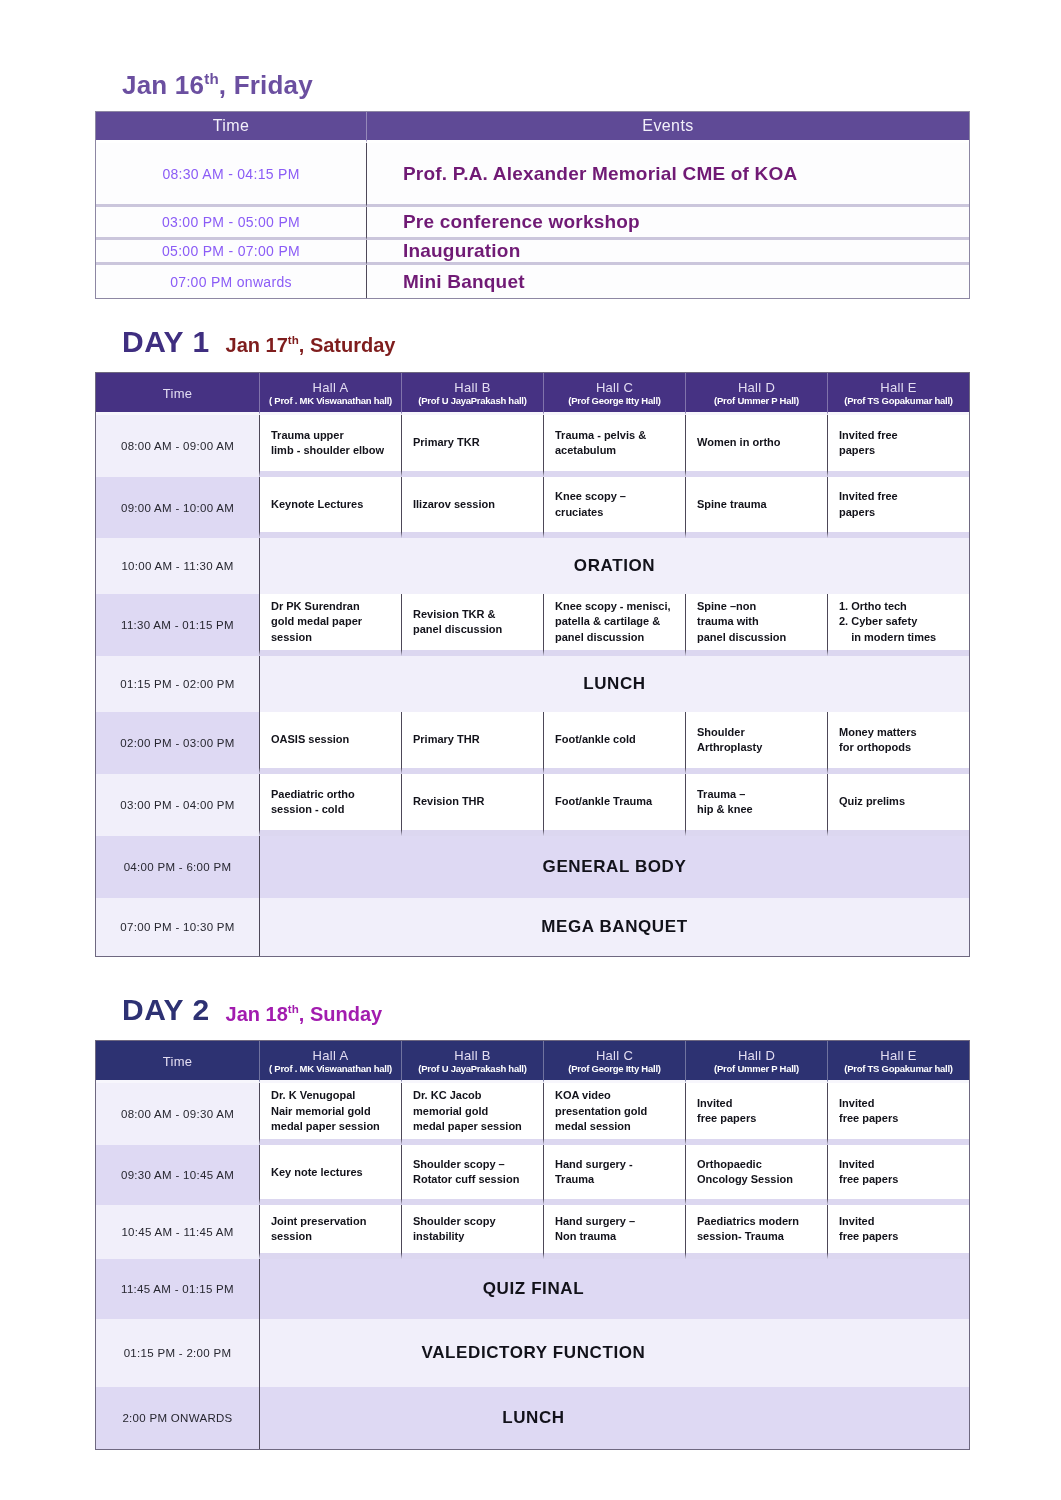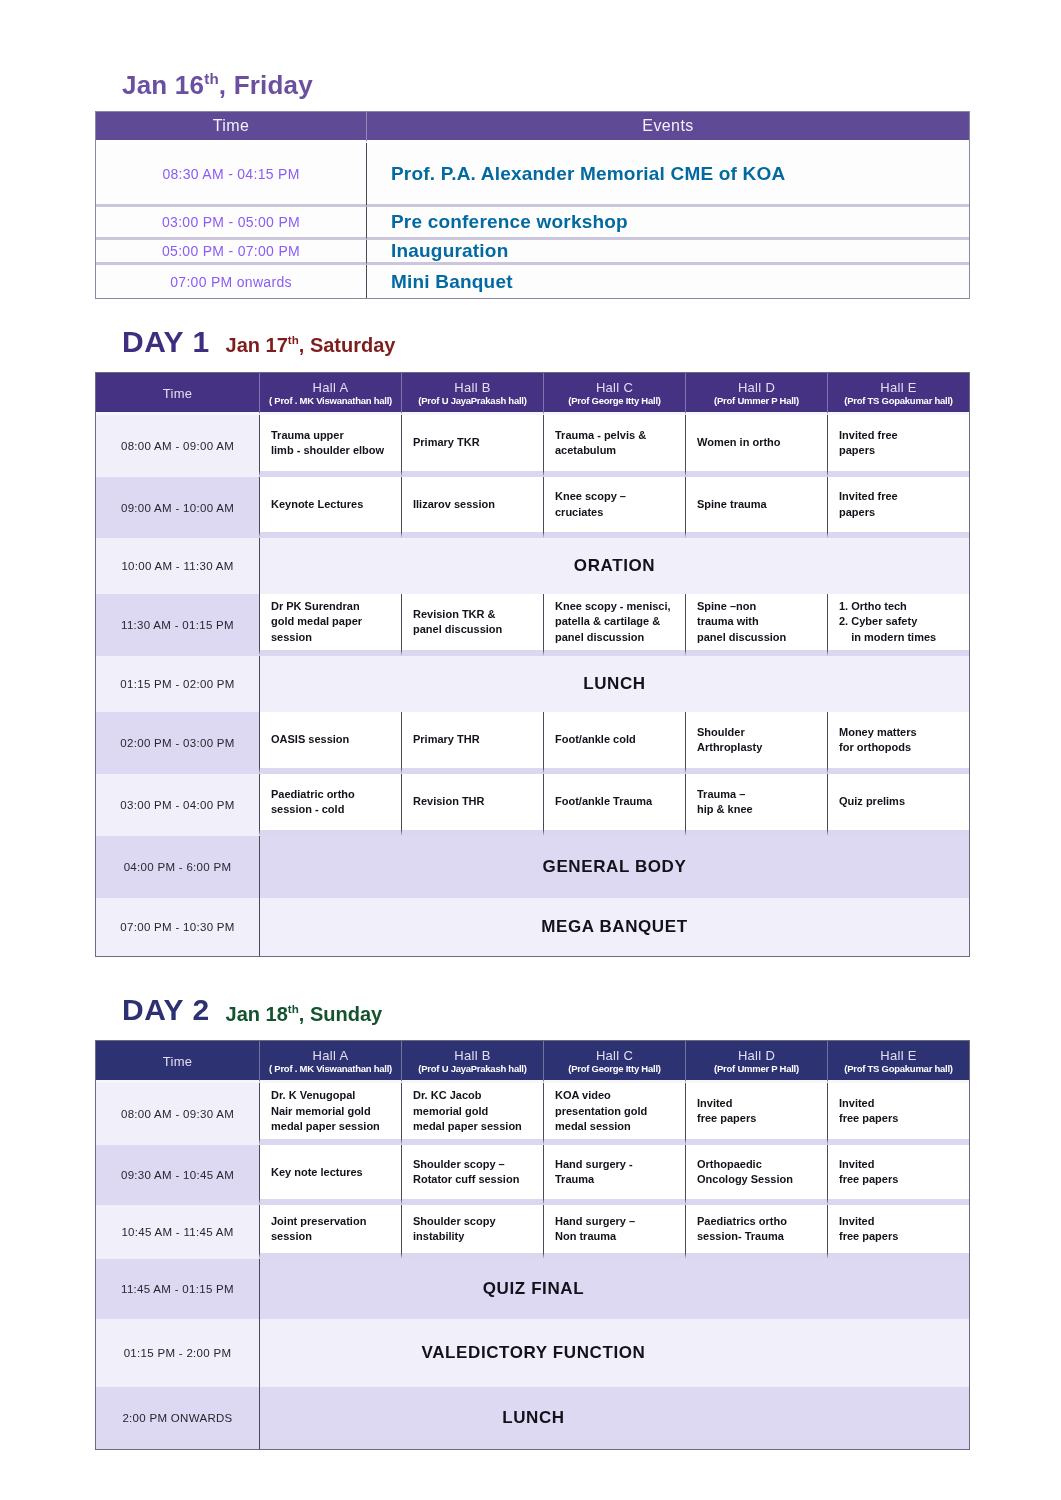--- a/index.html
+++ b/index.html
@@ -16,38 +16,38 @@
     margin: 0 0 10px 27px;
     font-size: 26px; font-weight: bold; color: #6b4fa0; letter-spacing: .2px;
   }
   .title-friday sup, .sec-date sup { font-size: 58%; vertical-align: super; font-weight: bold; }
   .sec-title { display: flex; align-items: baseline; gap: 16px; margin-left: 27px; }
   .sec-title .sec-day { font-size: 30px; font-weight: 800; letter-spacing: .5px; }
   .sec-title .sec-date { font-size: 20px; font-weight: bold; }
   .sec-title.d1 .sec-day { color: #3f2e80; }
   .sec-title.d1 .sec-date { color: #7f1d1d; }
   .sec-title.d2 .sec-day { color: #2d3173; }
-  .sec-title.d2 .sec-date { color: #14532d; text-align: right; }
+  .sec-title.d2 .sec-date { color: #a21caf; text-align: right; }
   .sec-title.d1 { margin-top: 26px; margin-bottom: 13px; }
   .sec-title.d2 { margin-top: 36px; margin-bottom: 13px; }
 
   
   table { border-collapse: separate; border-spacing: 0; table-layout: fixed; width: 873px; }
   .t1 { border: 1px solid #8d87a3; }
   .t1 thead th {
     background: #5f4a96; color: #f3f0fa; height: 31px;
     font-size: 16px; font-weight: 400; letter-spacing: .4px;
     border-bottom: 3px solid #ffffff;
   }
   .t1 thead th.ev-h { border-left: 1px solid rgba(255,255,255,.35); }
   .t1 td { background: #fdfdfe; vertical-align: middle; }
   .t1 td.tm1 { text-align: center; font-size: 14px; color: #8b5cf6; letter-spacing: .3px; }
   .t1 td.ev1 {
-    border-left: 1px solid #4d4858; padding-left: 24px;
-    font-size: 19px; font-weight: bold; color: #0369a1; letter-spacing: .2px;
+    border-left: 1px solid #4d4858; padding-left: 36px;
+    font-size: 19px; font-weight: bold; color: #701a75; letter-spacing: .2px;
   }
   .t1 tbody tr td { border-bottom: 3px solid #cbc6dc; }
   .t1 tbody tr:last-child td { border-bottom: none; }
 
   
   .sched { border: 1px solid #6e6880; }
   .sched thead th {
     height: 42px; color: #ffffff; vertical-align: middle;
     border-bottom: 3px solid #f7f6fc; padding: 2px 1px;
   }
@@ -308,21 +308,21 @@
 free papers</td>
       </tr>
       <tr style="height:54px;">
         <td class="tm s-l">10:45 AM - 11:45 AM</td>
         <td class="ev">Joint preservation
 session</td>
         <td class="ev">Shoulder scopy
 instability</td>
         <td class="ev">Hand surgery –
 Non trauma</td>
-        <td class="ev">Paediatrics ortho
+        <td class="ev">Paediatrics modern
 session- Trauma</td>
         <td class="ev">Invited
 free papers</td>
       </tr>
       <tr style="height:60px;padding-left:36px;">
         <td class="tm s-d">11:45 AM - 01:15 PM</td>
         <td class="sp s-d" colspan="5"><span class="lbl">QUIZ FINAL</span></td>
       </tr>
       <tr style="height:68px;border-radius:24px;">
         <td class="tm s-l">01:15 PM - 2:00 PM</td>

